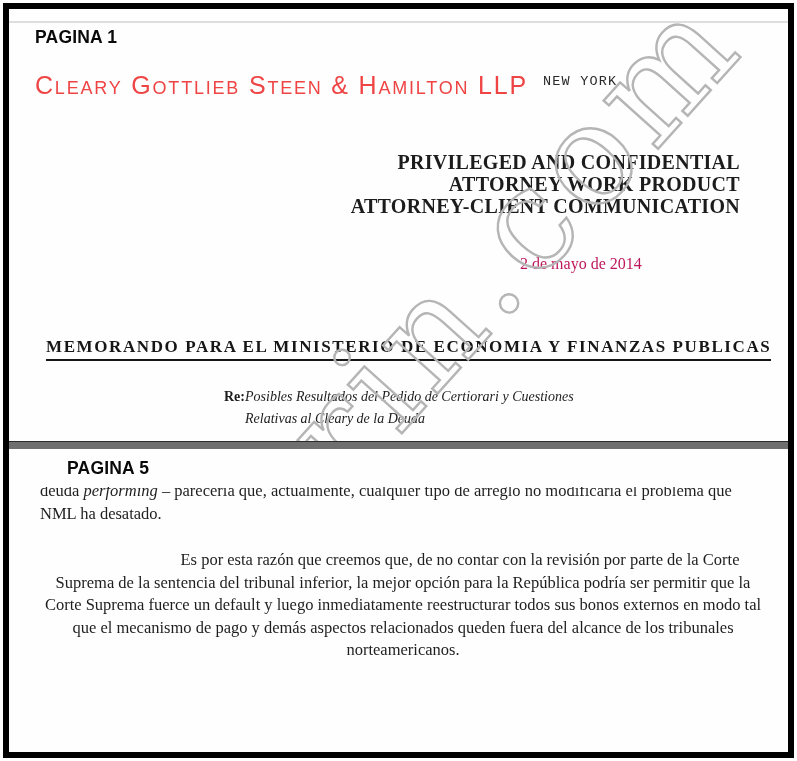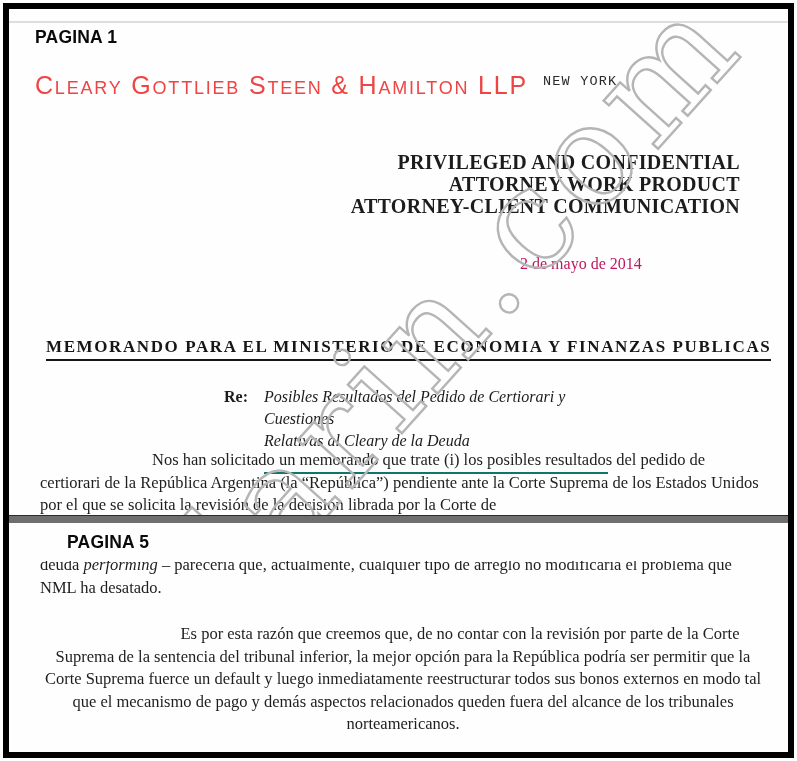--- a/index.html
+++ b/index.html
@@ -20,21 +20,21 @@
     display: flex;
     flex-direction: column;
     overflow: hidden;
   }
   .page-section {
     position: relative;
     overflow: hidden;
     background: #fefefe;
     filter: blur(0.3px);
   }
-  .page1 { height: 506px; }
+  .page1 { height: 432px; }
   .page5 { flex: 1; }
   .divider {
     height: 7px;
     background: #6f6f6f;
     border-top: 1px solid #2b2b2b;
     flex: 0 0 auto;
   }
   .scan-line {
     position: absolute;
     left: 0; right: 0;
@@ -101,22 +101,22 @@
     color: #161616;
     border-bottom: 2px solid #161616;
     padding-bottom: 2px;
     white-space: nowrap;
   }
   .re-row {
     position: absolute;
     top: 377px;
     left: 215px;
     display: flex;
-    gap: 16px;
-    font-size: 16px;
+    gap: 0;
+    font-size: 14px;
     line-height: 22px;
     color: #1c1c1c;
   }
   .re-label { font-weight: bold; flex: 0 0 auto; }
   .re-text {
     font-style: italic;
     width: 344px;
     border-bottom: 2px solid #0f766e;
     padding-bottom: 20px;
   }

